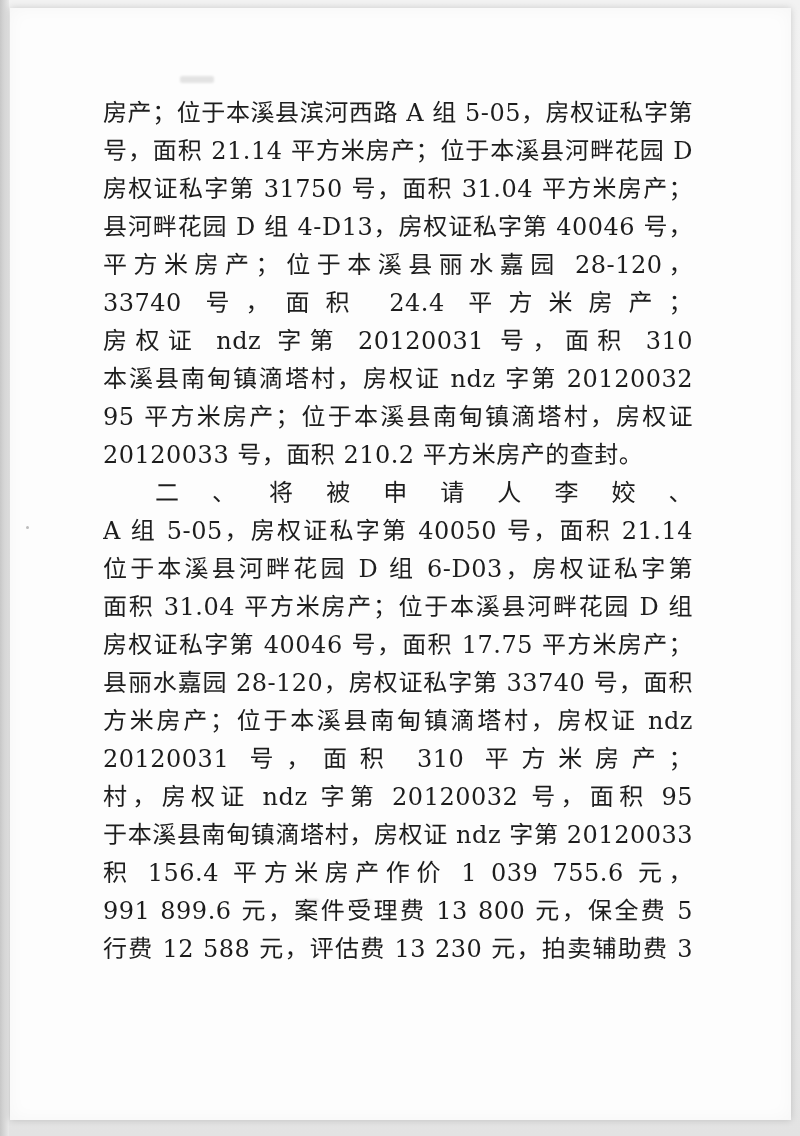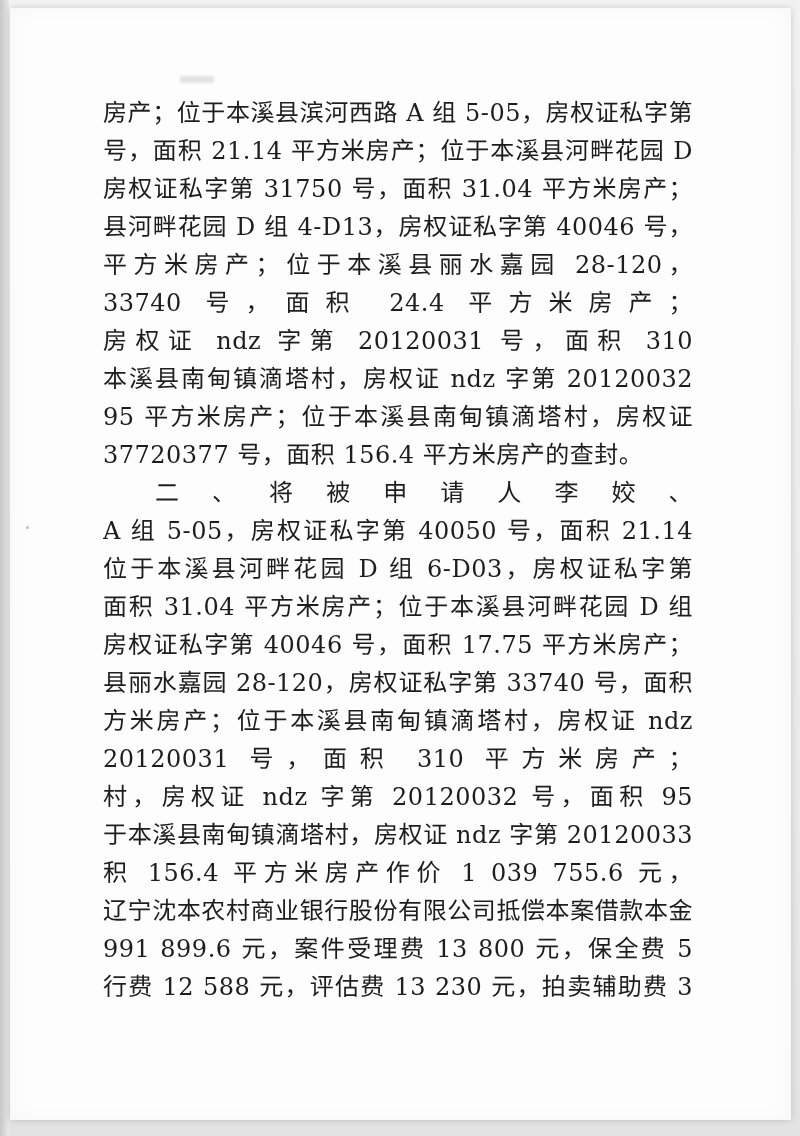--- a/index.html
+++ b/index.html
@@ -85,30 +85,29 @@
     <div class="text-block">
         <div class="line">房产；位于本溪县滨河西路 A 组 5-05，房权证私字第 40050</div>
         <div class="line">号，面积 21.14 平方米房产；位于本溪县河畔花园 D 组 6-D03，</div>
         <div class="line">房权证私字第 31750 号，面积 31.04 平方米房产；位于本溪</div>
         <div class="line">县河畔花园 D 组 4-D13，房权证私字第 40046 号，面积 17.75</div>
         <div class="line">平方米房产；位于本溪县丽水嘉园 28-120，房权证私字第</div>
         <div class="line">33740 号，面积 24.4 平方米房产；位于本溪县南甸镇滴塔村，</div>
         <div class="line">房权证 ndz 字第 20120031 号，面积 310 平方米房产；位于</div>
         <div class="line">本溪县南甸镇滴塔村，房权证 ndz 字第 20120032 号，面积</div>
         <div class="line">95 平方米房产；位于本溪县南甸镇滴塔村，房权证 ndz 字第</div>
-        <div class="line para-end">37720377 号，面积 156.4 平方米房产的查封。</div>
+        <div class="line para-end">20120033 号，面积 210.2 平方米房产的查封。</div>
         <div class="line indent">二、将被申请人李姣、杨增共有的位于本溪县滨河西路</div>
         <div class="line">A 组 5-05，房权证私字第 40050 号，面积 21.14 平方米房产；</div>
         <div class="line">位于本溪县河畔花园 D 组 6-D03，房权证私字第 31750 号，</div>
         <div class="line">面积 31.04 平方米房产；位于本溪县河畔花园 D 组 4-D13，</div>
         <div class="line">房权证私字第 40046 号，面积 17.75 平方米房产；位于本溪</div>
         <div class="line">县丽水嘉园 28-120，房权证私字第 33740 号，面积 24.4 平</div>
         <div class="line">方米房产；位于本溪县南甸镇滴塔村，房权证 ndz 字第</div>
         <div class="line">20120031 号，面积 310 平方米房产；位于本溪县南甸镇滴塔</div>
         <div class="line">村，房权证 ndz 字第 20120032 号，面积 95 平方米房产；位</div>
         <div class="line">于本溪县南甸镇滴塔村，房权证 ndz 字第 20120033 号，面</div>
         <div class="line">积 156.4 平方米房产作价 1 039 755.6 元，交付申请执行人</div>
-        <div class="line">辽宁沈本农村商业银行股份有限公司抵偿本案借款本金</div>
         <div class="line">991 899.6 元，案件受理费 13 800 元，保全费 5 000 元，执</div>
         <div class="line">行费 12 588 元，评估费 13 230 元，拍卖辅助费 3 238 元。</div>
       </div>
   </div>
 </div>
 
 </body></html>

